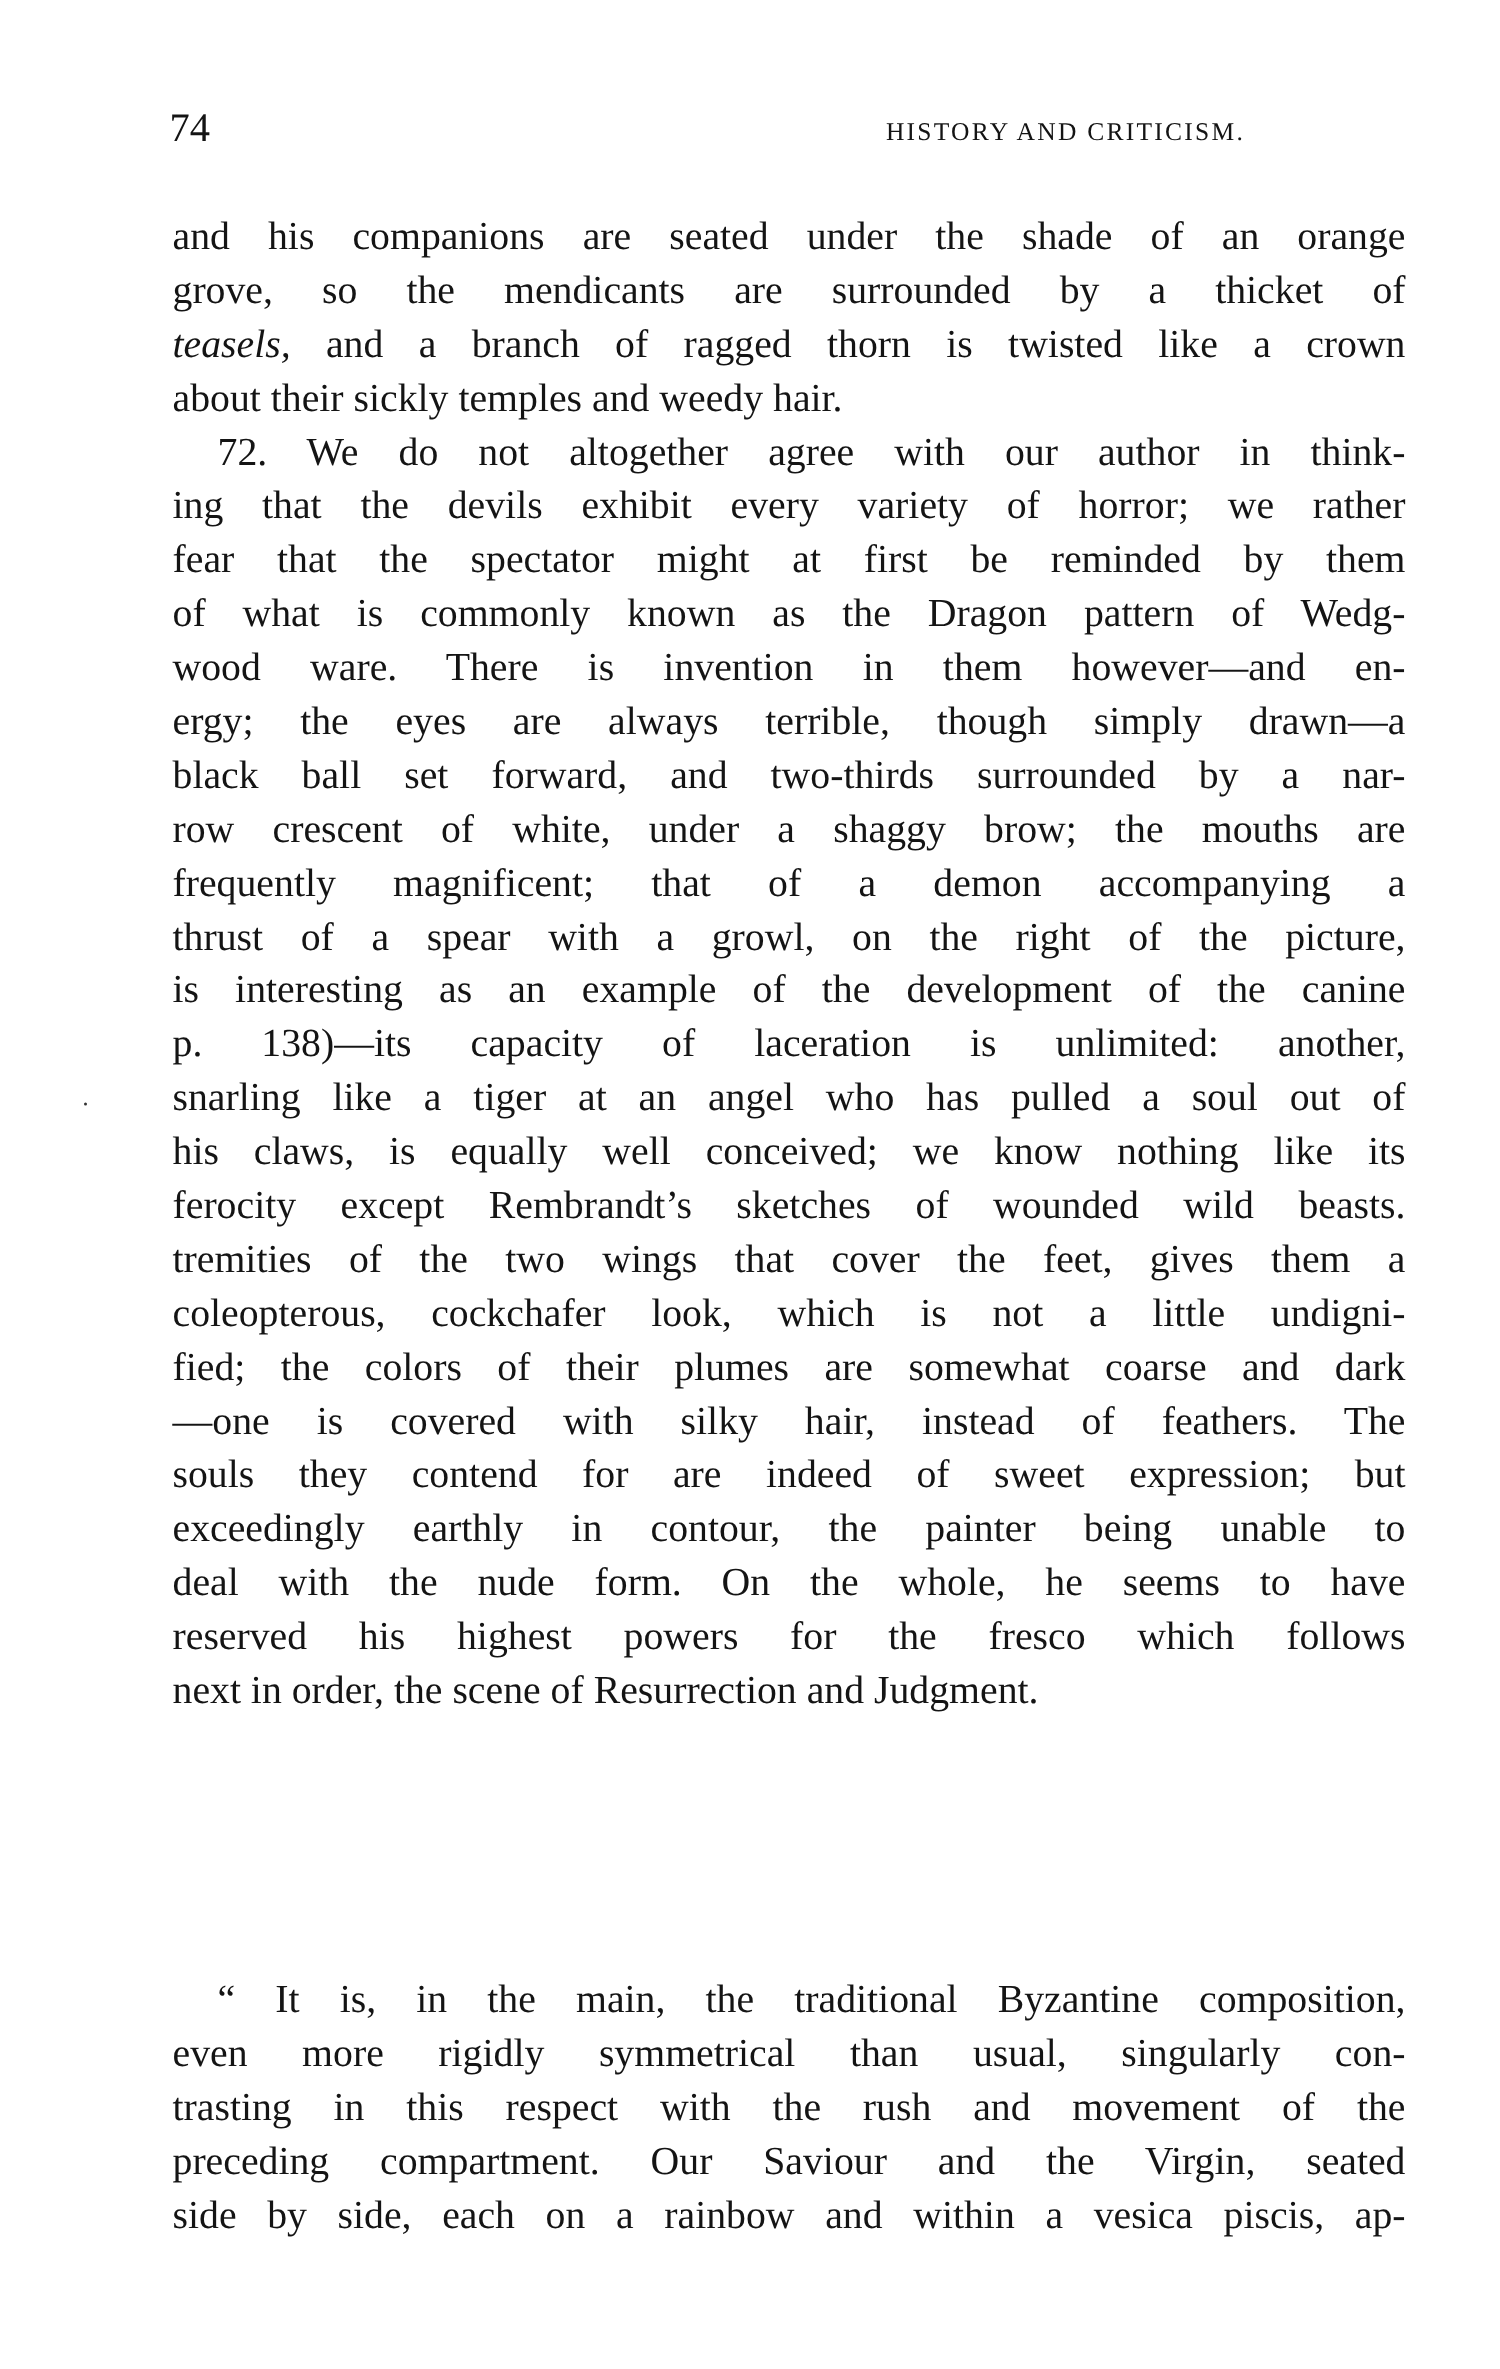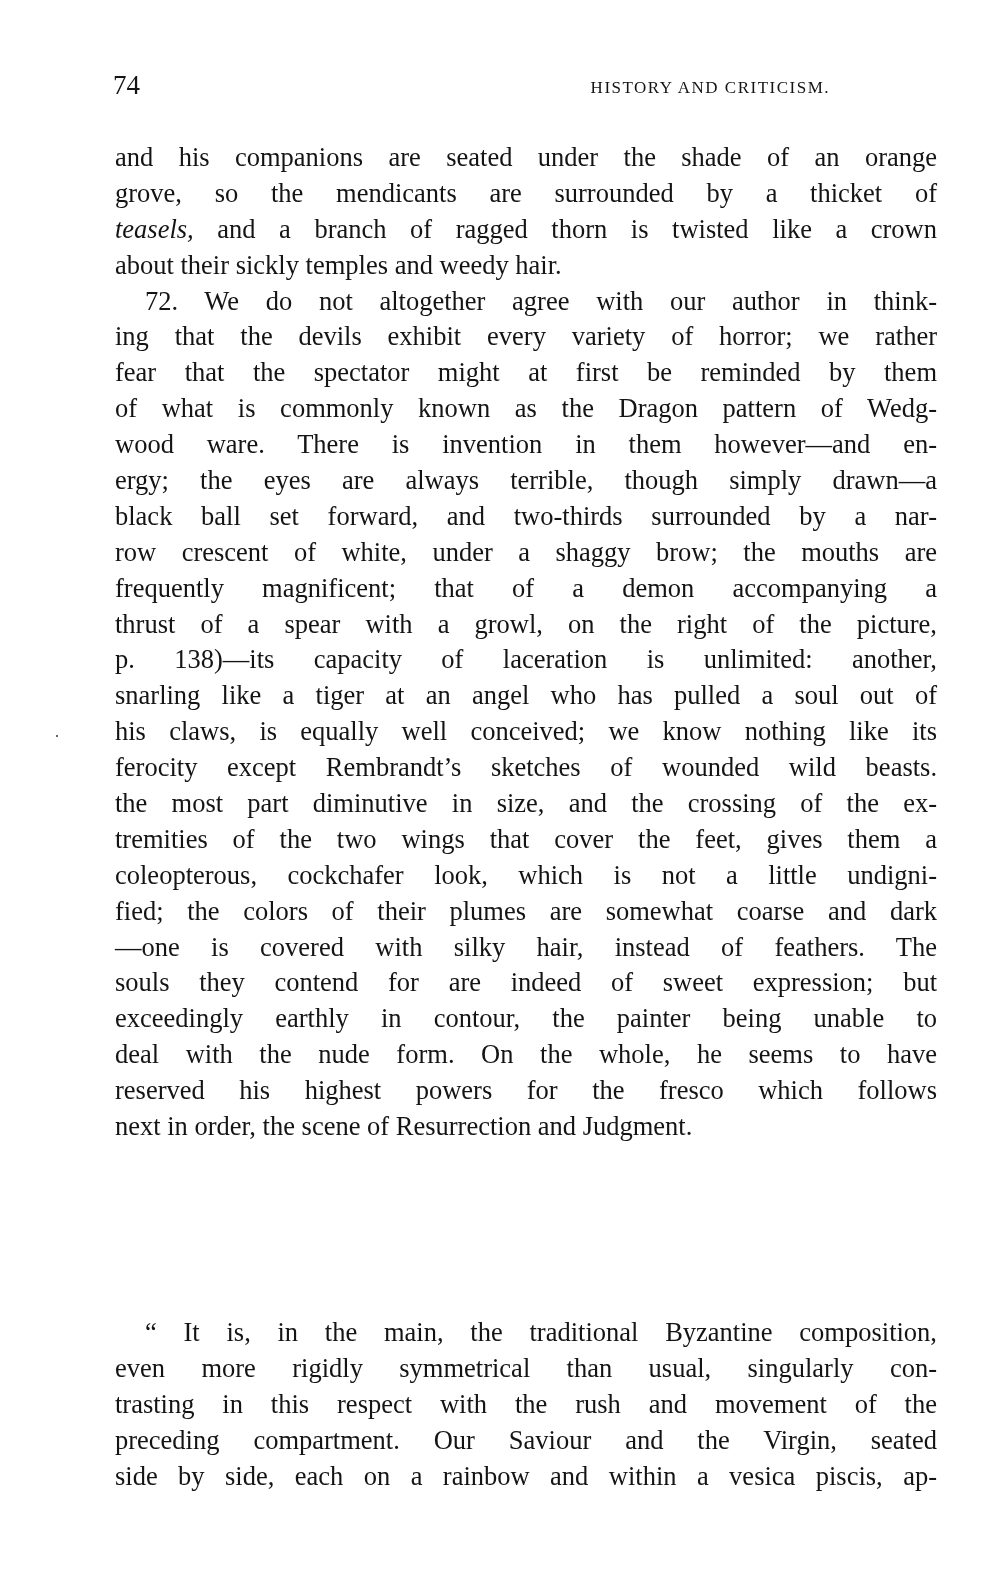--- a/index.html
+++ b/index.html
@@ -35,25 +35,25 @@
   <span class="line indent">72. We do not altogether agree with our author in think-</span>
   <span class="line">ing that the devils exhibit every variety of horror; we rather</span>
   <span class="line">fear that the spectator might at first be reminded by them</span>
   <span class="line">of what is commonly known as the Dragon pattern of Wedg-</span>
   <span class="line">wood ware.  There is invention in them however—and en-</span>
   <span class="line">ergy; the eyes are always terrible, though simply drawn—a</span>
   <span class="line">black ball set forward, and two-thirds surrounded by a nar-</span>
   <span class="line">row crescent of white, under a shaggy brow; the mouths are</span>
   <span class="line">frequently magnificent; that of a demon accompanying a</span>
   <span class="line">thrust of a spear with a growl, on the right of the picture,</span>
+  <span class="line">is interesting as an example of the development of the canine</span>
   <span class="line">p. 138)—its capacity of laceration is unlimited: another,</span>
   <span class="line">snarling like a tiger at an angel who has pulled a soul out of</span>
   <span class="line">his claws, is equally well conceived; we know nothing like its</span>
   <span class="line">ferocity except Rembrandt’s sketches of wounded wild beasts.</span>
-  <span class="line">the most part diminutive in size, and the crossing of the ex-</span>
   <span class="line">tremities of the two wings that cover the feet, gives them a</span>
   <span class="line">coleopterous, cockchafer look, which is not a little undigni-</span>
   <span class="line">fied; the colors of their plumes are somewhat coarse and dark</span>
   <span class="line">—one is covered with silky hair, instead of feathers.  The</span>
   <span class="line">souls they contend for are indeed of sweet expression; but</span>
   <span class="line">exceedingly earthly in contour, the painter being unable to</span>
   <span class="line">deal with the nude form.  On the whole, he seems to have</span>
   <span class="line">reserved his highest powers for the fresco which follows</span>
   <span class="line last">next in order, the scene of Resurrection and Judgment.</span>
 </div>

